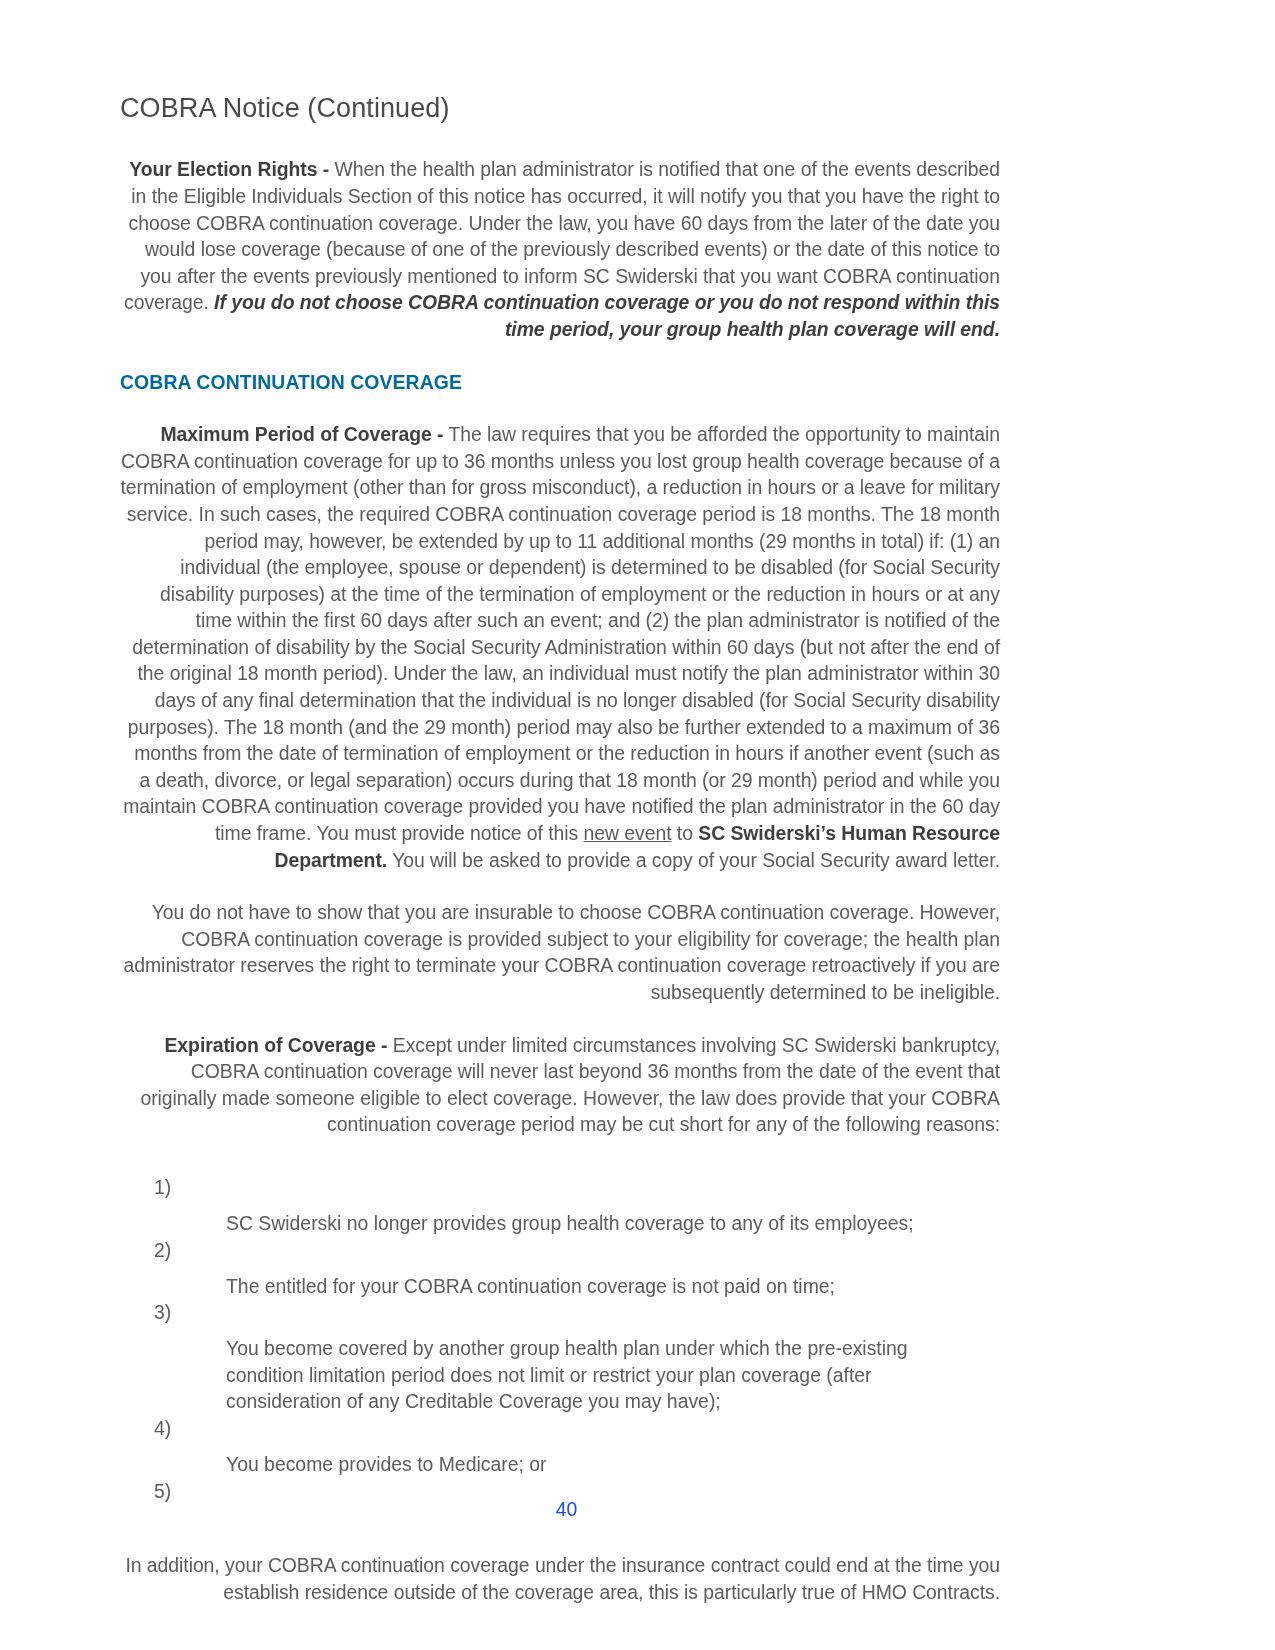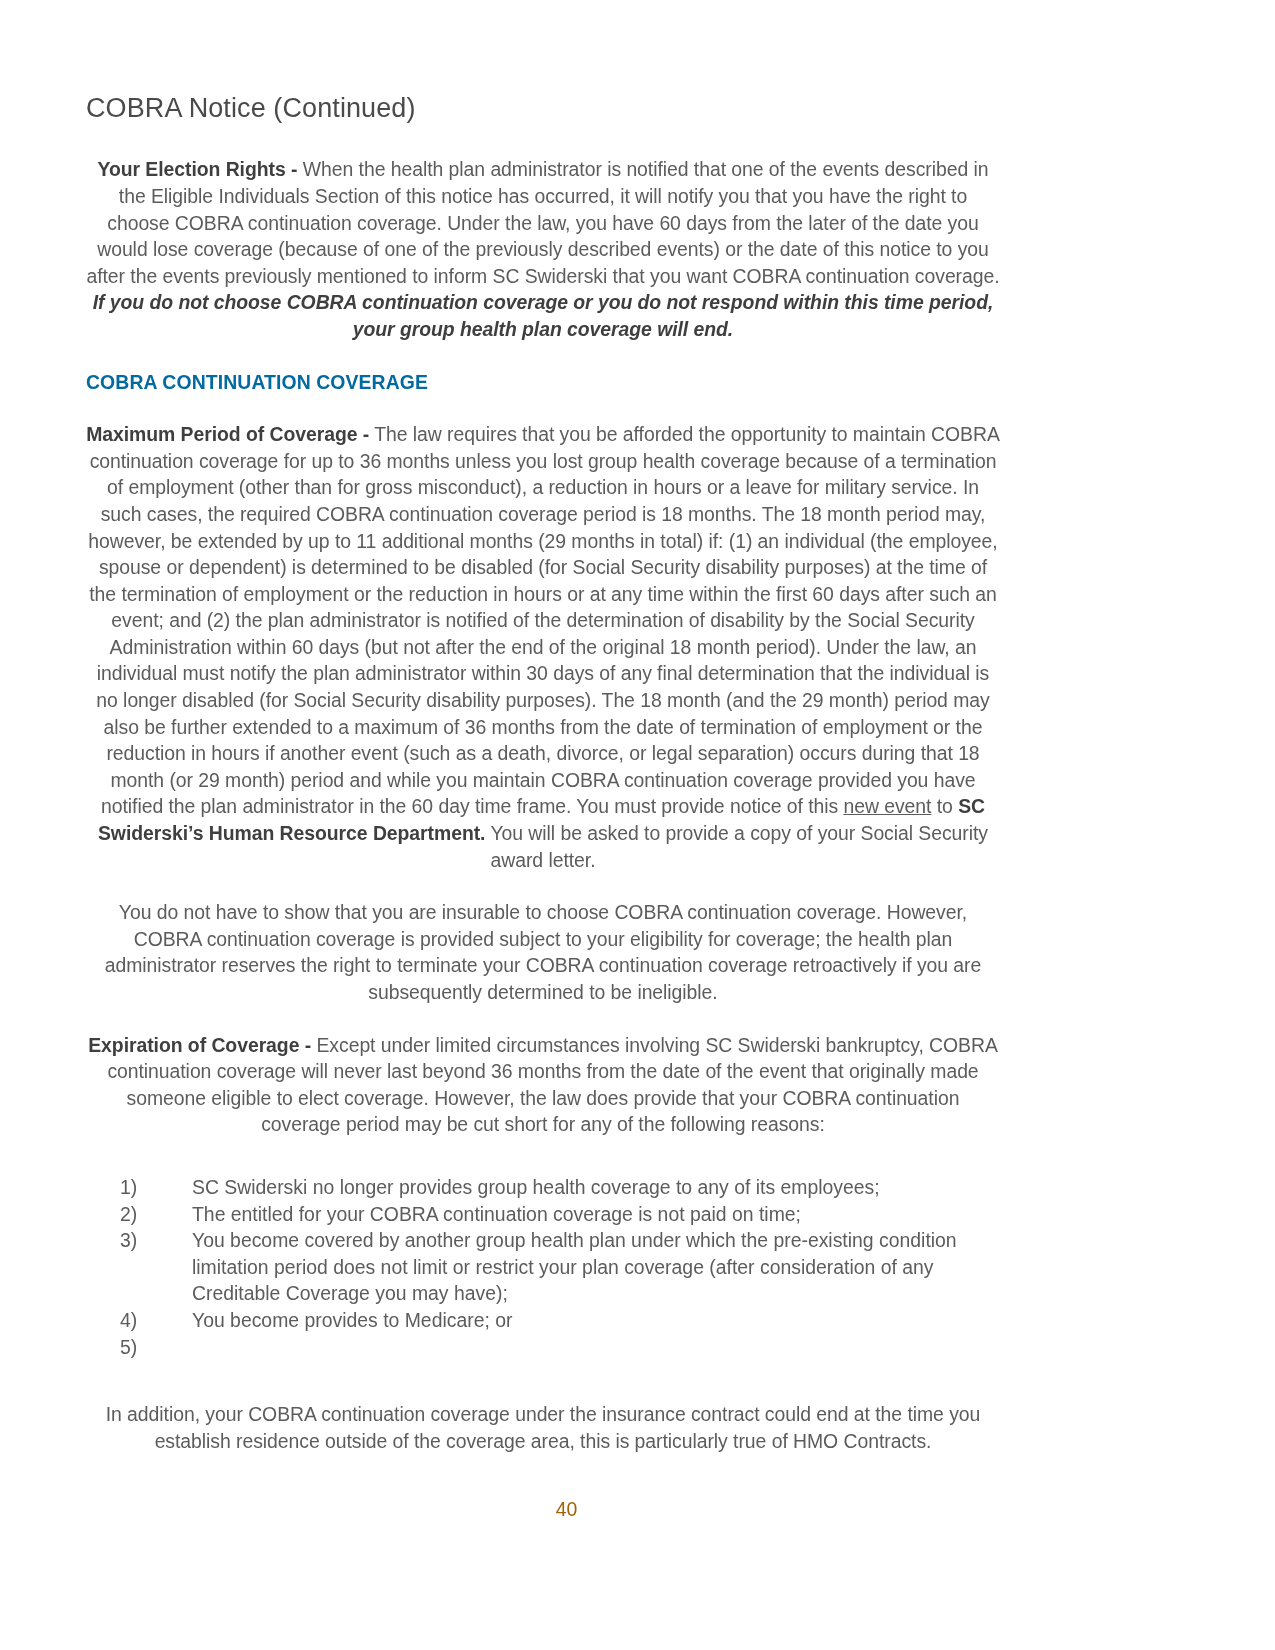--- a/index.html
+++ b/index.html
@@ -10,37 +10,37 @@
   body {
     font-family: "Liberation Sans", sans-serif;
     color: #595959;
   }
   .page {
     position: relative;
     width: 1133px;
     height: 1650px;
     background: #ffffff;
     box-sizing: border-box;
-    padding: 92px 133px 0 86px;
+    padding: 92px 133px 0 120px;
     overflow: hidden;
   }
   .doc-title {
     font-size: 27px;
     font-weight: 400;
     color: #4a4a4a;
     letter-spacing: 0.1px;
     margin: 0 0 32px 0;
     line-height: 1.2;
   }
   p.para {
     font-size: 19.4px;
     line-height: 26.6px;
-    margin: 5px 0 26px 0;
+    margin: 12px 0 26px 0;
     color: #5c5c5c;
-    text-align: center;
+    text-align: right;
     letter-spacing: -0.05px;
   }
   .lead {
     font-weight: bold;
     color: #3f3f3f;
   }
   .bolditalic {
     font-weight: bold;
     font-style: italic;
     color: #3f3f3f;
@@ -75,30 +75,31 @@
     padding: 0 0 0 34px;
   }
   ol.reasons li .num {
     width: 72px;
     flex: 0 0 72px;
     color: #5c5c5c;
   }
   ol.reasons li .txt {
     flex: 1 1 auto;
     padding-right: 22px;
+    margin-top: 36px;
   }
   .footer-page {
     position: absolute;
     left: 0;
     right: 0;
     bottom: 128px;
     text-align: center;
     font-size: 19.4px;
     line-height: 26px;
-    color: #a16207;
+    color: #1d4ed8;
   }
   .spacer-gap {
     height: 10px;
   }
 </style>
 </head>
 <body>
 
 <div class="page">
 

